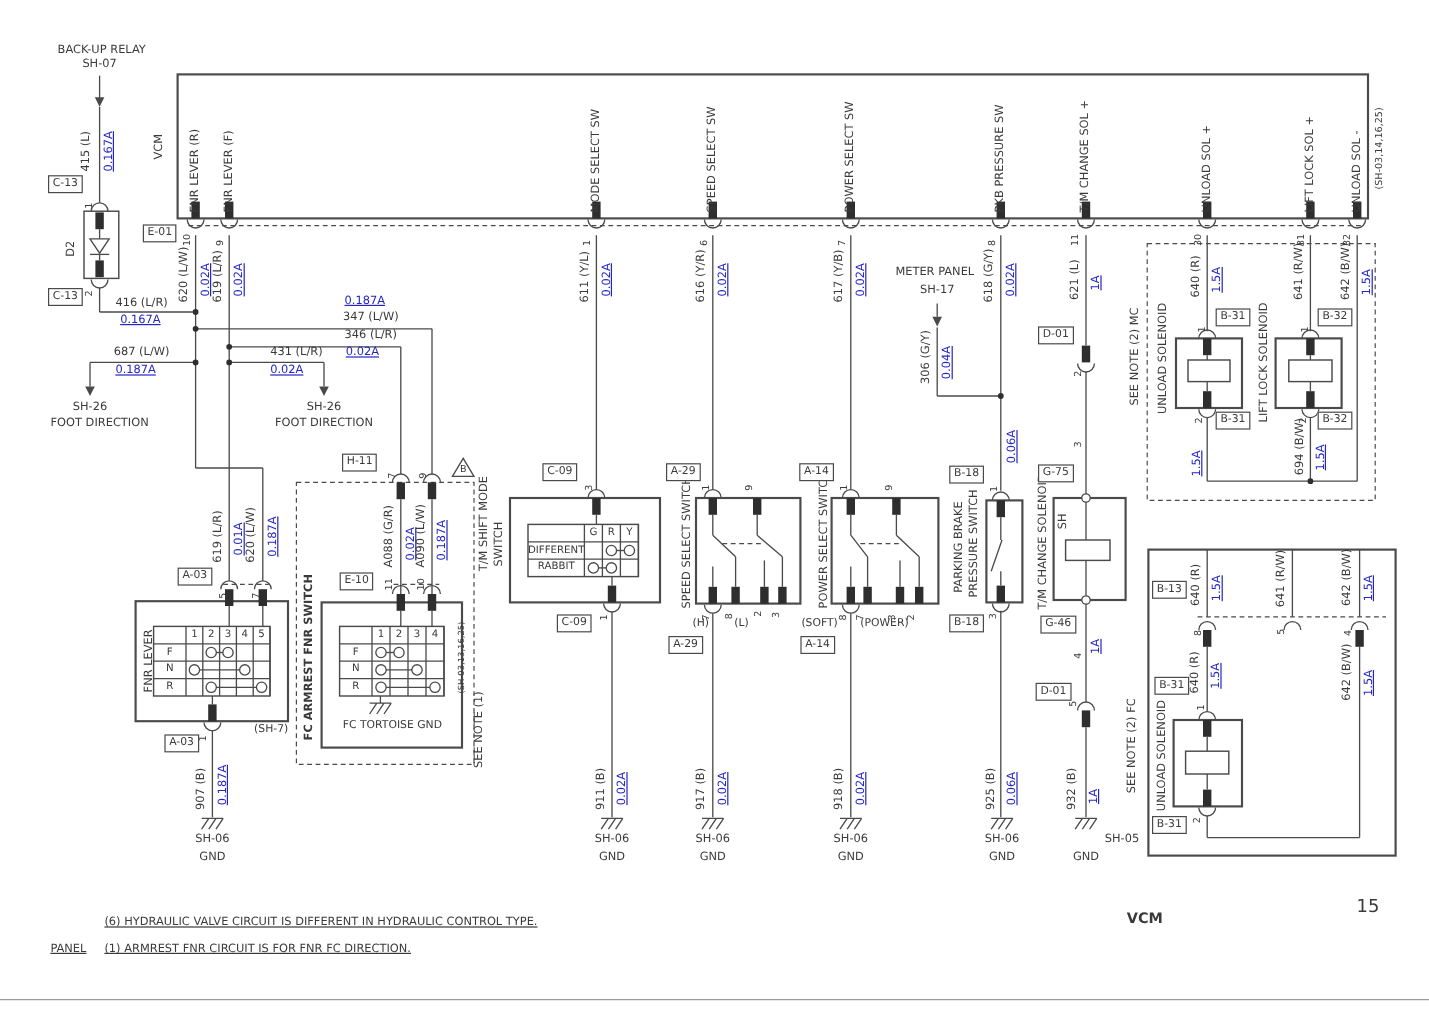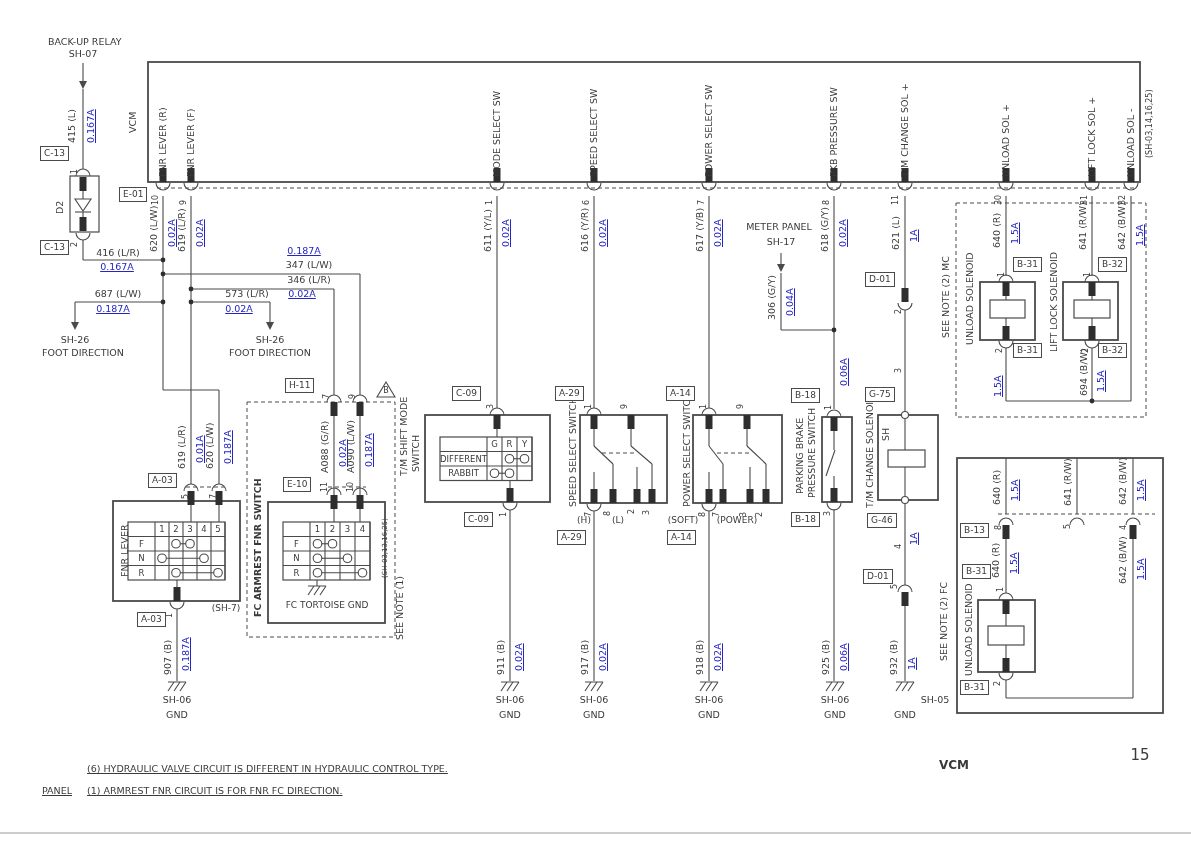--- a/index.html
+++ b/index.html
@@ -324,21 +324,21 @@
     <div class="t " style="left: 48px; top: 36px;">BACK-UP RELAY</div>
     <div class="t c" style="left: 83px; top: 48px;">SH-07</div>
     <div class="t c" style="left: 118px; top: 247px;">416 (L/R)</div>
     <div class="t c blue" style="left: 117px; top: 261px;">0.167A</div>
     <div class="t c blue" style="left: 304px; top: 245px;">0.187A</div>
     <div class="t c" style="left: 309px; top: 259px;">347 (L/W)</div>
     <div class="t c" style="left: 309px; top: 274px;">346 (L/R)</div>
     <div class="t c blue" style="left: 302px; top: 288px;">0.02A</div>
     <div class="t c" style="left: 118px; top: 288px;">687 (L/W)</div>
     <div class="t c blue" style="left: 113px; top: 303px;">0.187A</div>
-    <div class="t c" style="left: 247px; top: 288px;">573 (L/R)</div>
+    <div class="t c" style="left: 247px; top: 288px;">431 (L/R)</div>
     <div class="t c blue" style="left: 239px; top: 303px;">0.02A</div>
     <div class="t c" style="left: 75px; top: 334px;">SH-26</div>
     <div class="t c" style="left: 83px; top: 347px;">FOOT DIRECTION</div>
     <div class="t c" style="left: 270px; top: 334px;">SH-26</div>
     <div class="t c" style="left: 270px; top: 347px;">FOOT DIRECTION</div>
     <div class="t c" style="left: 779px; top: 221px;">METER PANEL</div>
     <div class="t c" style="left: 781px; top: 236px;">SH-17</div>
     <div class="t c f9" style="left: 584px; top: 515px;">(H)</div>
     <div class="t c f9" style="left: 618px; top: 515px;">(L)</div>
     <div class="t c f9" style="left: 683px; top: 515px;">(SOFT)</div>
@@ -514,16 +514,16 @@
     <div class="lbox" style="left: 791px; top: 388px;">B-18</div>
     <div class="lbox" style="left: 791px; top: 512px;">B-18</div>
     <div class="lbox" style="left: 865px; top: 272px;">D-01</div>
     <div class="lbox" style="left: 865px; top: 387px;">G-75</div>
     <div class="lbox" style="left: 867px; top: 513px;">G-46</div>
     <div class="lbox" style="left: 863px; top: 569px;">D-01</div>
     <div class="lbox" style="left: 1013px; top: 257px;">B-31</div>
     <div class="lbox" style="left: 1013px; top: 343px;">B-31</div>
     <div class="lbox" style="left: 1098px; top: 257px;">B-32</div>
     <div class="lbox" style="left: 1098px; top: 343px;">B-32</div>
-    <div class="lbox" style="left: 960px; top: 523px;">B-13</div>
+    <div class="lbox" style="left: 960px; top: 484px;">B-13</div>
     <div class="lbox" style="left: 962px; top: 564px;">B-31</div>
     <div class="lbox" style="left: 960px; top: 680px;">B-31</div>
   </div>
 
 </body></html>

